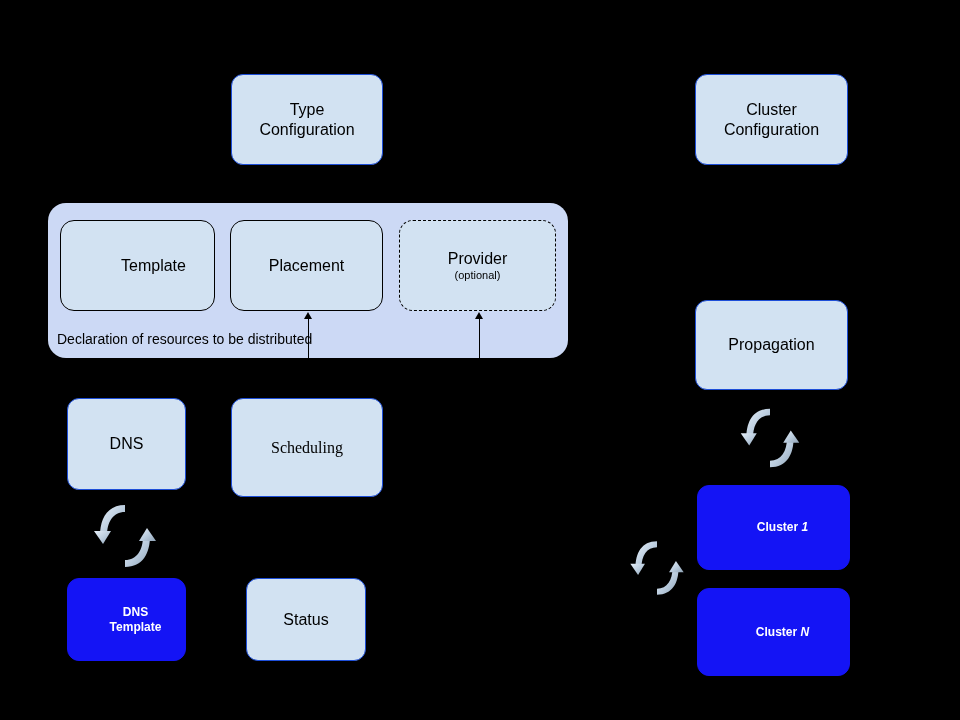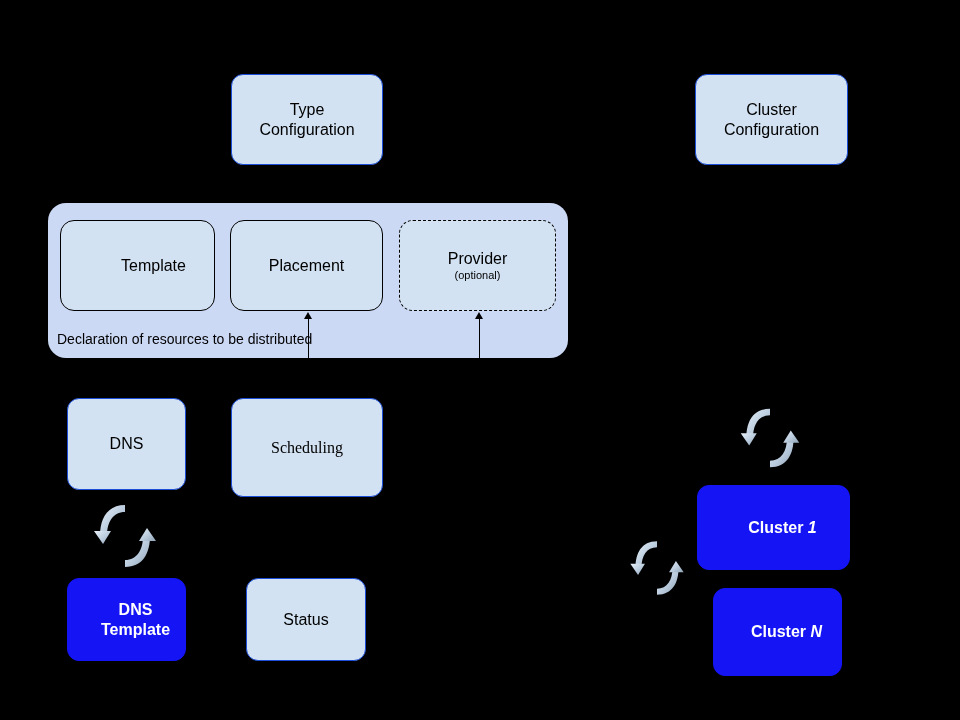--- a/index.html
+++ b/index.html
@@ -47,21 +47,21 @@
   .node.inner.dashed {
     border: 1px dashed #000000;
     border-style: dashed;
   }
   
   .node.accent {
     background: #1414f5;
     border: 1px solid #1414f5;
     color: #ffffff;
     font-weight: bold;
-    font-size: 16px;
+    font-size: 12px;
     padding-left: 18px;
   }
 
   .sub {
     font-size: 11px;
     display: block;
   }
 
   
   .group {
@@ -197,20 +197,23 @@
         <stop offset="55%" stop-color="#b9cbdd"></stop>
         <stop offset="100%" stop-color="#8fa3b5"></stop>
       </linearGradient>
     </defs>
     <path d="M36 7 C18 7 11 21 11 38 L18 38 C18 24 24 14 36 14 Z" fill="url(#gsync2)"></path>
     <path d="M22 33 L5 33 L14 46 Z" fill="url(#gsync2)"></path>
     <path d="M36 69 C54 69 61 55 61 38 L54 38 C54 52 48 62 36 62 Z" fill="url(#gsync2)"></path>
     <path d="M50 43 L67 43 L58 30 Z" fill="url(#gsync2)"></path>
   </svg>
 
+  <div class="node light" style="left:695px; top:300px; width:153px; height:90px;">
+    <span class="label">Propagation</span>
+  </div>
 
   <svg class="sync" style="left:736px; top:398px;" width="68" height="80" viewBox="0 0 72 76">
     <defs>
       <linearGradient id="gsync3" x1="0" y1="0" x2="1" y2="1">
         <stop offset="0%" stop-color="#e8f1fa"></stop>
         <stop offset="55%" stop-color="#b9cbdd"></stop>
         <stop offset="100%" stop-color="#8fa3b5"></stop>
       </linearGradient>
     </defs>
     <path d="M36 7 C18 7 11 21 11 38 L18 38 C18 24 24 14 36 14 Z" fill="url(#gsync3)"></path>
@@ -218,19 +221,19 @@
     <path d="M36 69 C54 69 61 55 61 38 L54 38 C54 52 48 62 36 62 Z" fill="url(#gsync3)"></path>
     <path d="M50 43 L67 43 L58 30 Z" fill="url(#gsync3)"></path>
   </svg>
 
   <div class="node accent" style="left:697px; top:485px; width:153px; height:85px;">
     <span class="label">
       <span>Cluster </span><span class="italic">1</span>
     </span>
   </div>
 
-  <div class="node accent" style="left:697px; top:588px; width:129px; height:88px;margin-left:16px;">
+  <div class="node accent" style="left:697px; top:588px; width:153px; height:88px;">
     <span class="label">
       <span>Cluster </span><span class="italic">N</span>
     </span>
   </div>
 
 </div>
 
 </body></html>

